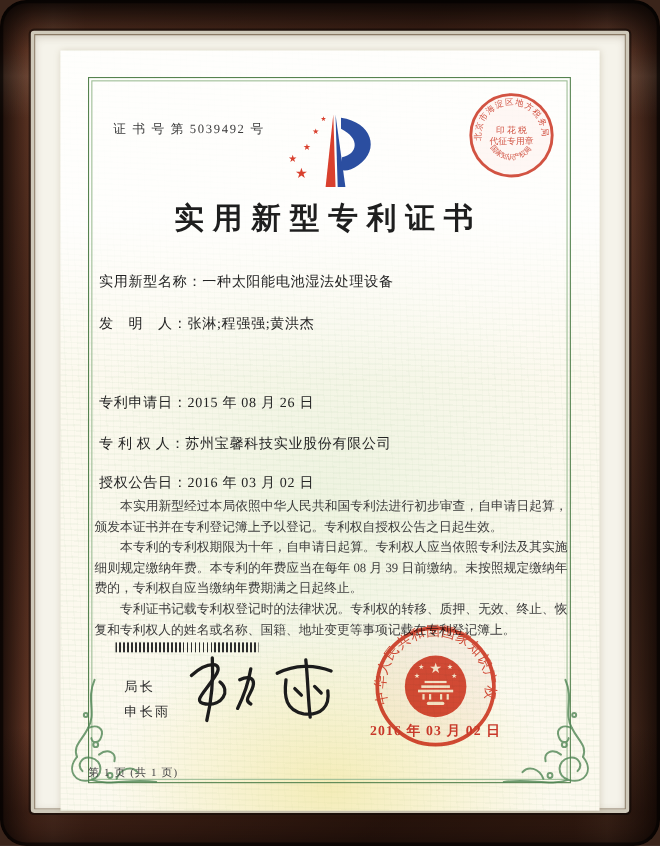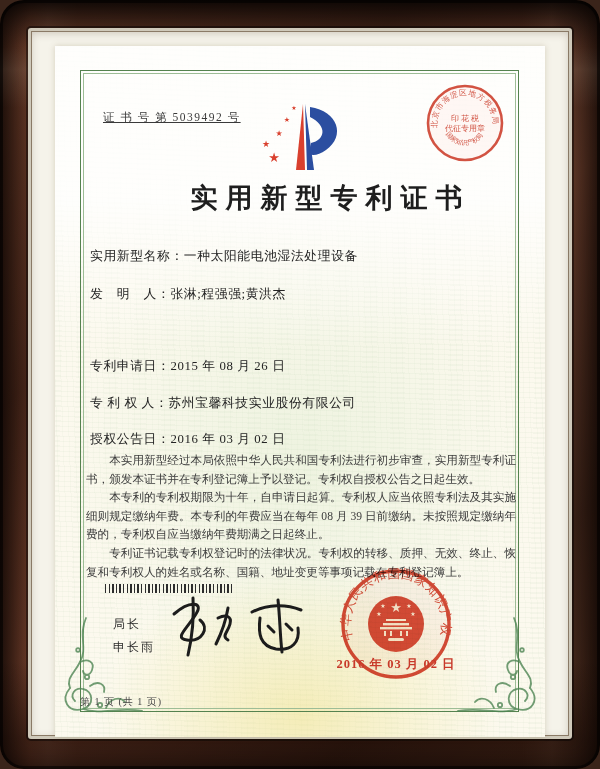--- a/index.html
+++ b/index.html
@@ -21,23 +21,23 @@
     background:
       linear-gradient(180deg, rgba(255,255,255,.85) 0 150px, rgba(255,255,255,0) 300px),
       radial-gradient(55% 28% at 50% 97%, rgba(238,226,140,.55), rgba(238,226,140,0) 75%),
       radial-gradient(60% 45% at 50% 60%, rgba(205,228,190,.30), rgba(205,228,190,0) 80%),
       repeating-linear-gradient(2deg, rgba(120,170,120,.06) 0 1.5px, rgba(0,0,0,0) 1.5px 5px),
       repeating-linear-gradient(88deg, rgba(150,190,140,.05) 0 1px, rgba(0,0,0,0) 1px 6px);}
   .green-border{position:absolute;left:80px;top:70px;width:437px;height:640px;
        border:1.6px solid #55824f;}
   .green-border::after{content:"";position:absolute;inset:2px;border:1px solid #9dbd96;}
   
-  .cert-no{position:absolute;left:103px;top:110px;font-size:11.5px;letter-spacing:1.5px;color:#3a3a3a;text-decoration:underline;}
+  .cert-no{position:absolute;left:103px;top:110px;font-size:11.5px;letter-spacing:1.5px;color:#3a3a3a;}
   .title{position:absolute;left:80px;top:180px;width:437px;text-align:center;
-         font-size:27px;font-weight:700;letter-spacing:8px;color:#1e1e1e;margin-left:32px;}
+         font-size:27px;font-weight:700;letter-spacing:8px;color:#1e1e1e;}
   .field{position:absolute;left:90px;width:430px;font-size:12.8px;color:#242424;
          letter-spacing:.6px;white-space:nowrap;}
   .paras{position:absolute;left:86px;top:452px;width:430px;font-size:11.6px;line-height:18.6px;
          color:#3c3c3c;text-align:justify;}
   .paras p{margin:0;text-indent:2em;}
   .barcode{position:absolute;left:105px;top:584px;width:130px;height:9px;
          background:repeating-linear-gradient(90deg,#2d2d2d 0 1.5px,rgba(0,0,0,0) 1.5px 3.6px);}
   .signer{position:absolute;left:113px;top:613px;font-family:"Liberation Sans","DejaVu Sans",sans-serif;
           font-size:12px;font-weight:400;color:#2c2c2c;line-height:23px;letter-spacing:2px;}
   .signature{position:absolute;left:160px;top:594px;}
@@ -133,21 +133,21 @@
     <span class="lab">专利申请日：</span><span>2015 年 08 月 26 日</span>
   </div>
   <div class="field" style="top:395px">
     <span class="lab">专 利 权 人：</span><span>苏州宝馨科技实业股份有限公司</span>
   </div>
   <div class="field" style="top:431px">
     <span class="lab">授权公告日：</span><span>2016 年 03 月 02 日</span>
   </div>
 
   <div class="paras">
-    <p>本实用新型经过本局依照中华人民共和国专利法进行初步审查，实用新型专利证书，颁发本证书并在专利登记簿上予以登记。专利权自授权公告之日起生效。</p>
+    <p>本实用新型经过本局依照中华人民共和国专利法进行初步审查，自申请日起算，颁发本证书并在专利登记簿上予以登记。专利权自授权公告之日起生效。</p>
     <p>本专利的专利权期限为十年，自申请日起算。专利权人应当依照专利法及其实施细则规定缴纳年费。本专利的年费应当在每年 08 月 39 日前缴纳。未按照规定缴纳年费的，专利权自应当缴纳年费期满之日起终止。</p>
     <p>专利证书记载专利权登记时的法律状况。专利权的转移、质押、无效、终止、恢复和专利权人的姓名或名称、国籍、地址变更等事项记载在专利登记簿上。</p>
   </div>
 
   <div class="barcode"></div>
 
   <div class="signer">
     <div>局长</div>
     <div>申长雨</div>
   </div>

